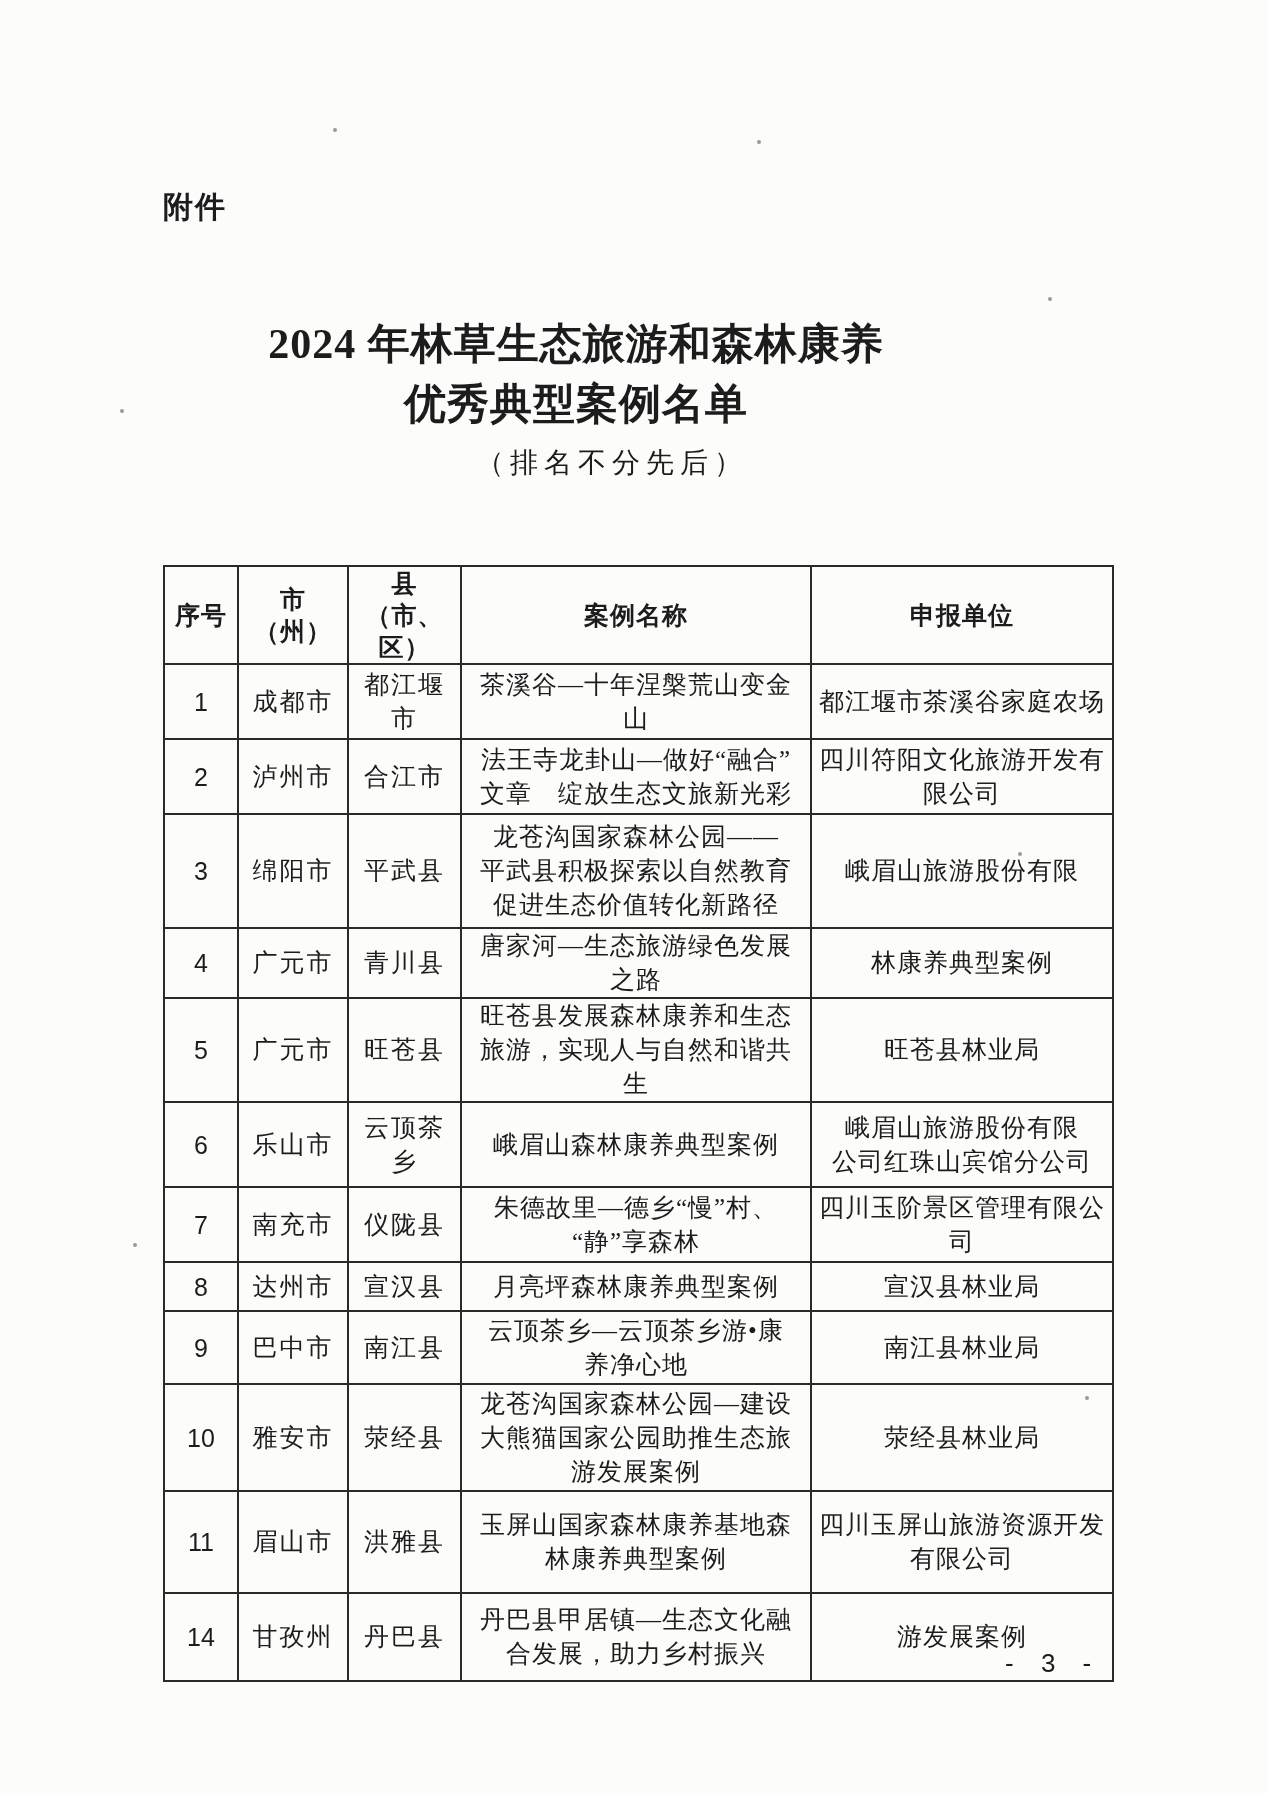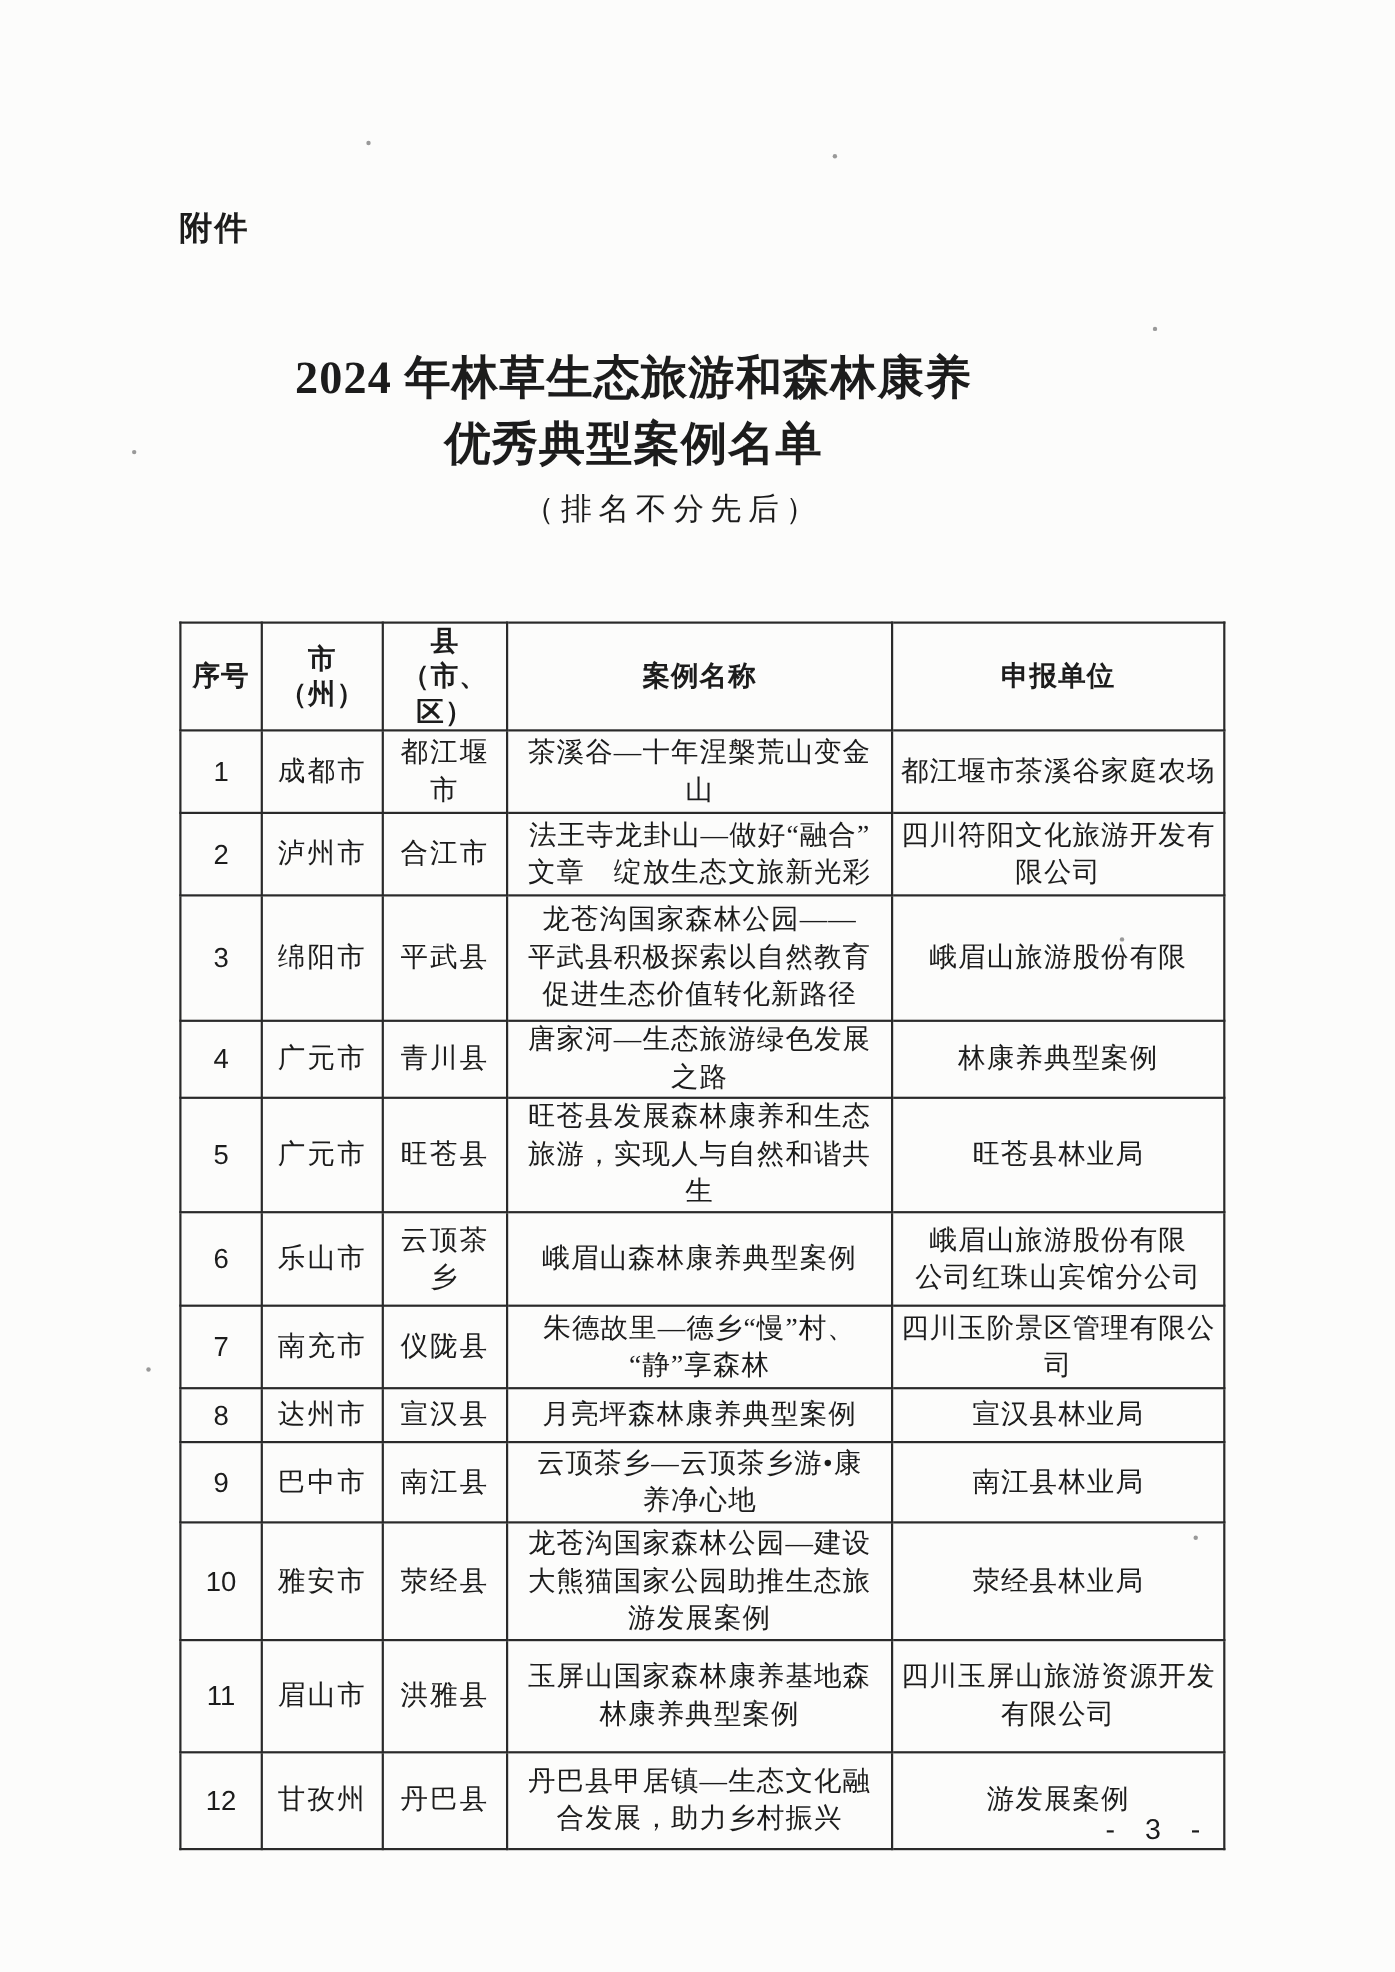--- a/index.html
+++ b/index.html
@@ -215,21 +215,21 @@
       <tr style="height:102px">
         <td class="c-seq">11</td>
         <td class="c-city">眉山市</td>
         <td class="c-county">洪雅县</td>
         <td class="c-case">玉屏山国家森林康养基地森
 林康养典型案例</td>
         <td class="c-unit">四川玉屏山旅游资源开发
 有限公司</td>
       </tr>
       <tr style="height:88px">
-        <td class="c-seq">12</td>
+        <td class="c-seq">14</td>
         <td class="c-city">甘孜州</td>
         <td class="c-county">丹巴县</td>
         <td class="c-case">丹巴县甲居镇—生态文化融
 合发展，助力乡村振兴</td>
         <td class="c-unit">游发展案例</td>
       </tr>
     </tbody>
   </table>
 
   <div class="page-number">- 3 -</div>

